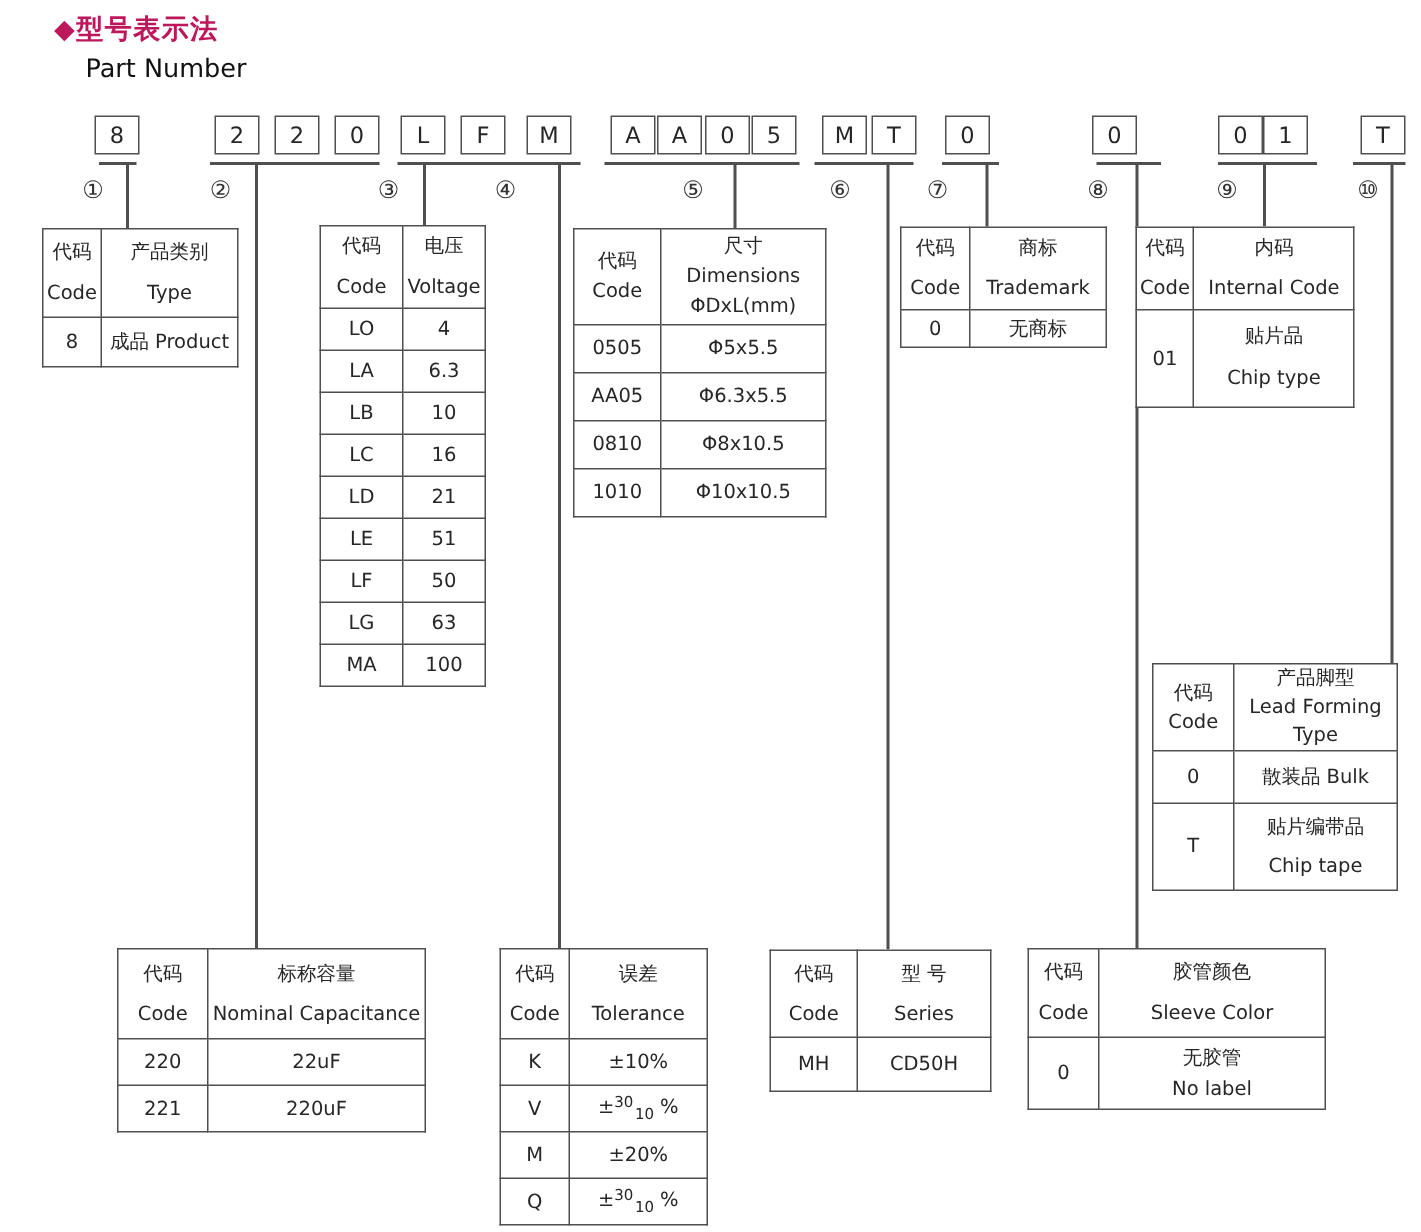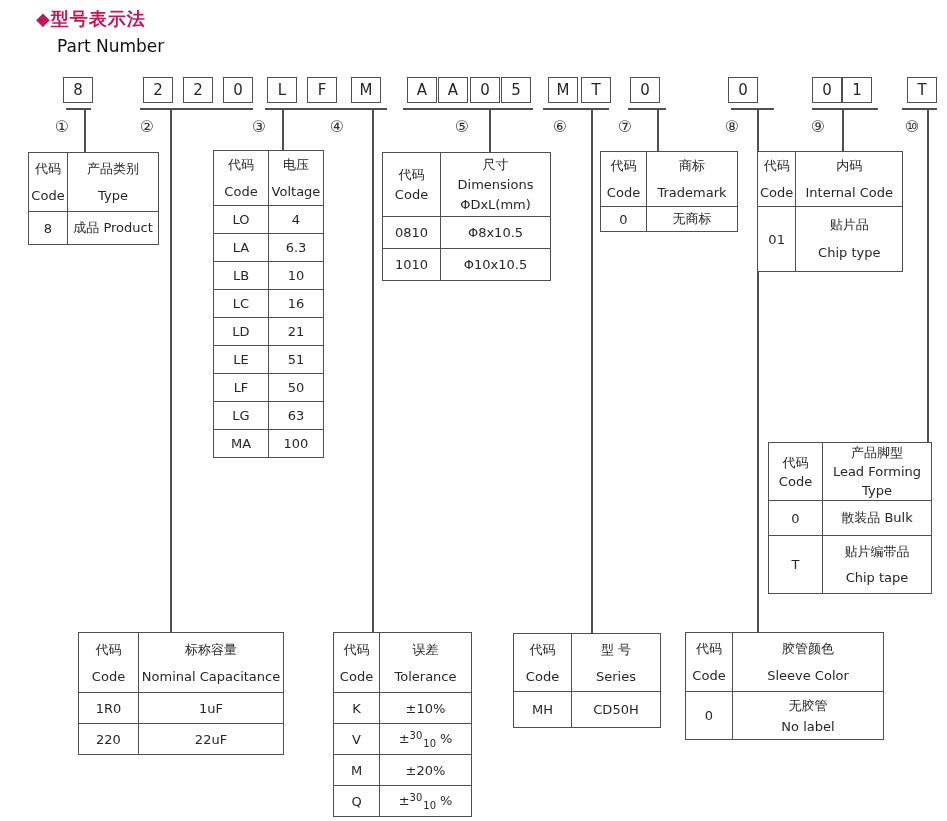--- a/index.html
+++ b/index.html
@@ -196,20 +196,28 @@
       <td>
             <div>代码</div>
             <div>Code</div>
           </td>
       <td>
             <div>尺寸 Dimensions</div>
             <div>ΦDxL(mm)</div>
           </td>
     </tr>
     <tr class="r">
+          <td>0505</td>
+          <td>Φ5x5.5</td>
+        </tr>
+    <tr class="r">
+          <td>AA05</td>
+          <td>Φ6.3x5.5</td>
+        </tr>
+    <tr class="r">
           <td>0810</td>
           <td>Φ8x10.5</td>
         </tr>
     <tr class="r">
           <td>1010</td>
           <td>Φ10x10.5</td>
         </tr>
   </tbody>
     </table>
 
@@ -303,27 +311,27 @@
       <td>
             <div>代码</div>
             <div>Code</div>
           </td>
       <td>
             <div>标称容量</div>
             <div>Nominal Capacitance</div>
           </td>
     </tr>
     <tr class="r">
-          <td>1R0</td>
-          <td>1uF</td>
-        </tr>
-    <tr class="r">
           <td>220</td>
           <td>22uF</td>
         </tr>
+    <tr class="r">
+          <td>221</td>
+          <td>220uF</td>
+        </tr>
   </tbody>
     </table>
 
   <table class="dt" id="t-tolerance" style="left:333px;top:632px">
     <colgroup>
         <col style="width:46px">
         <col style="width:92px">
       </colgroup>
     <tbody>
         <tr class="h">

